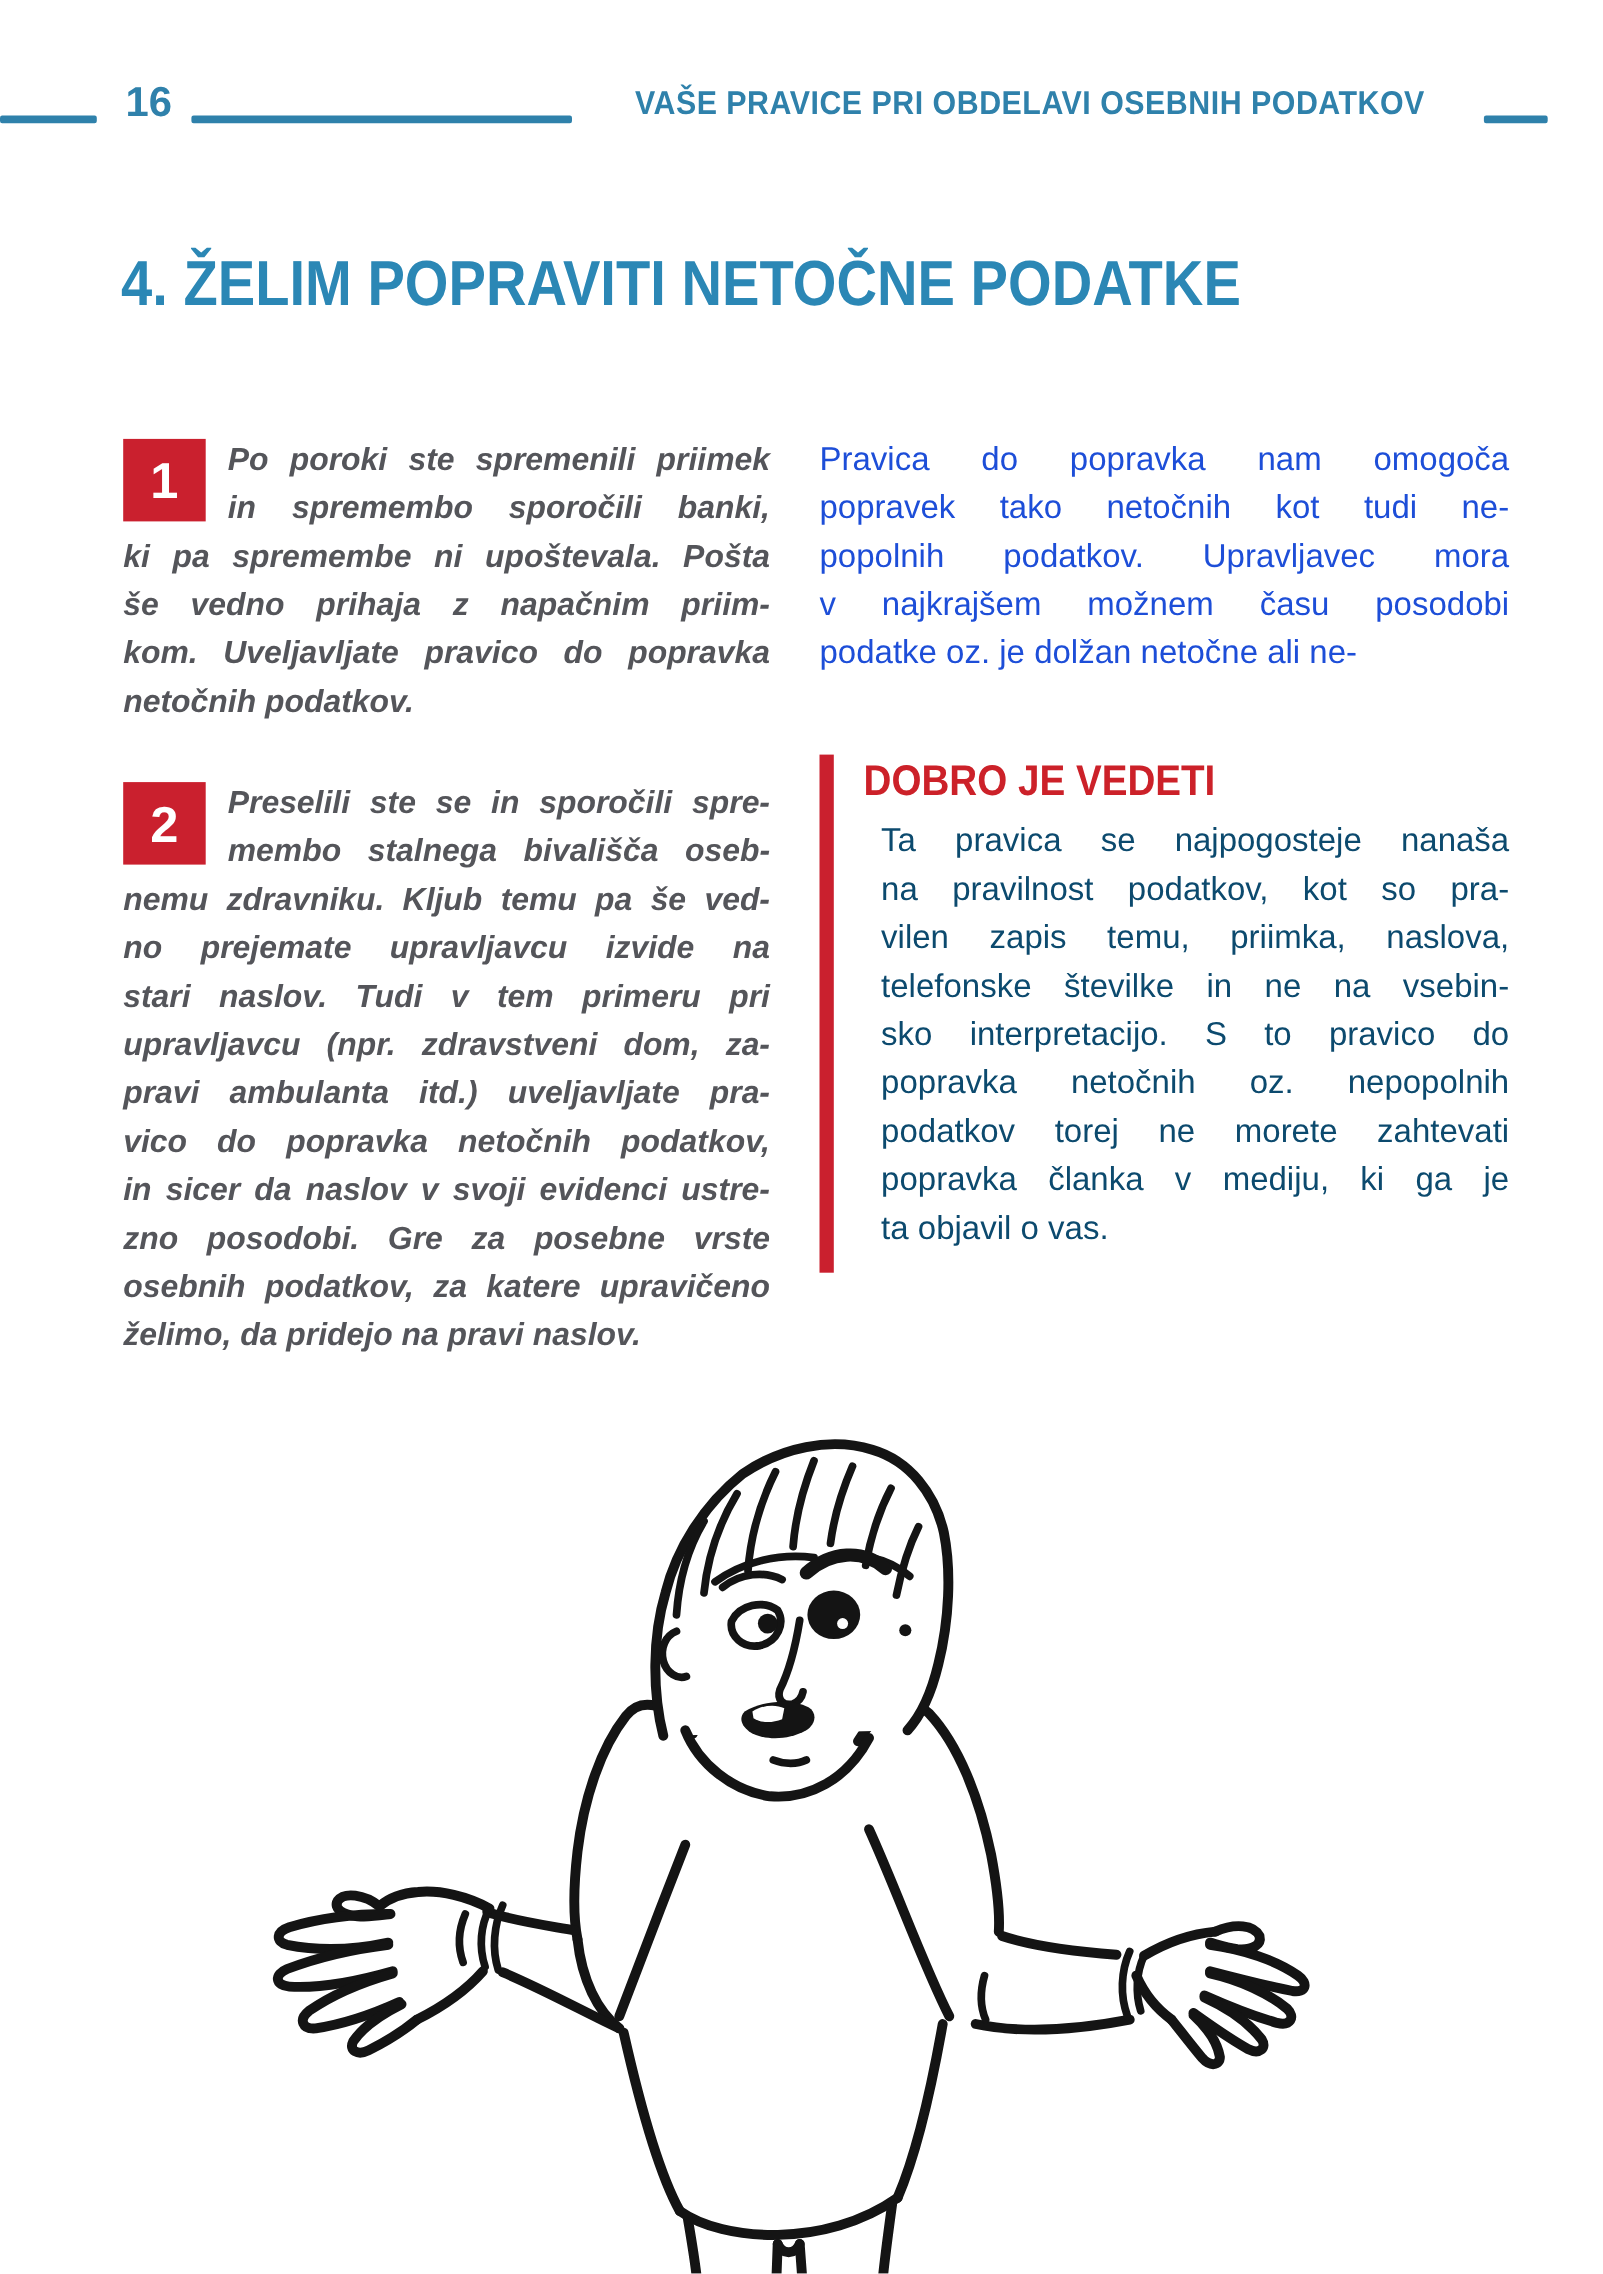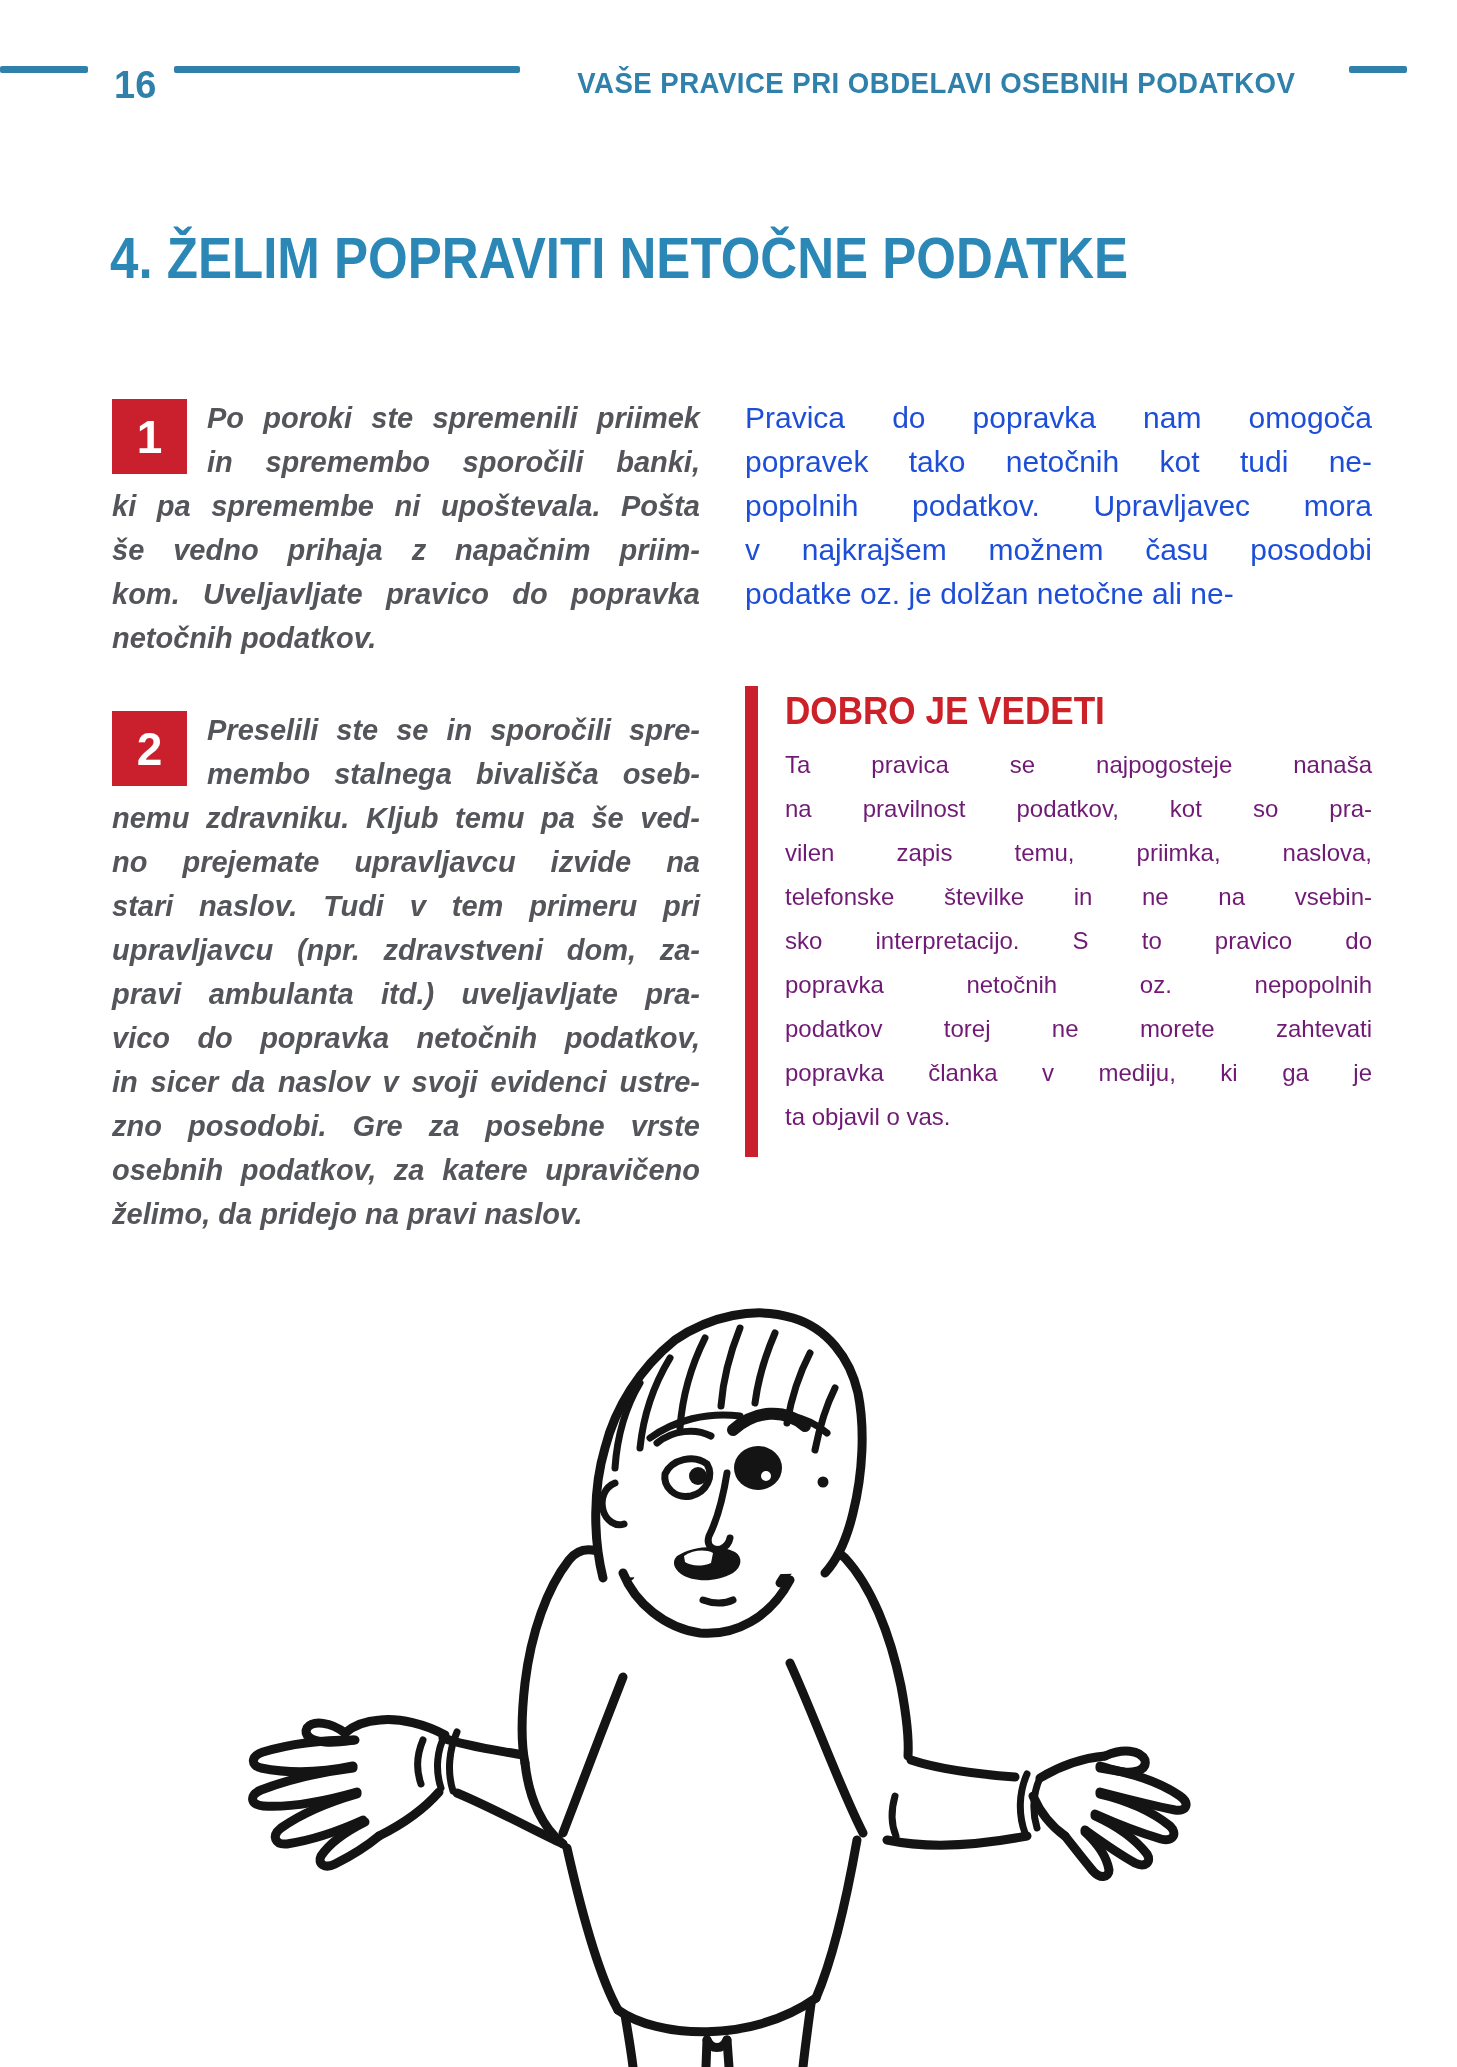--- a/index.html
+++ b/index.html
@@ -1,20 +1,20 @@
 <!DOCTYPE html>
 <html lang="sl"><head>
 <meta charset="utf-8">
 <style>
   html,body{margin:0;padding:0;background:#ffffff;}
   .page{position:relative;width:1457px;height:2067px;background:#fff;overflow:hidden;
         font-family:"Liberation Sans",sans-serif;}
 
   
-  .header{position:absolute;left:0;top:66px;right:0;height:46px;display:flex;align-items:flex-start;}
+  .header{position:absolute;left:0;top:66px;right:0;height:46px;display:flex;align-items:flex-end;}
   .dash{height:7px;background:#2f81ab;border-radius:2px;flex:0 0 auto;}
   .dash-left{width:88px;}
   .page-number{color:#2f81ab;font-size:38px;font-weight:700;line-height:1;margin:0 18px 0 26px;}
   .header-rule{flex:1 1 auto;height:7px;background:#2f81ab;border-radius:2px;margin-right:26px;}
   .header-title{color:#2f81ab;font-size:30px;font-weight:700;letter-spacing:.5px;white-space:nowrap;
                 transform:scaleX(.92);transform-origin:center;}
   .dash-right{width:58px;margin:0 50px 0 22px;}
 
   
   .heading{position:absolute;left:110px;top:228px;margin:0;color:#2b87b5;font-size:58px;line-height:1.05;
@@ -30,21 +30,21 @@
 
   .example{color:#54555a;font-style:italic;font-weight:700;font-size:29px;line-height:44px;}
   .example + .example{margin-top:48px;}
   .badge{float:left;width:75px;height:75px;margin:3px 20px 10px 0;background:#ca202e;color:#ffffff;
          font-style:normal;font-size:46px;font-weight:700;display:flex;align-items:center;justify-content:center;}
 
   .intro{color:#1d4ed8;font-size:30px;line-height:44px;}
   .callout{margin-top:70px;border-left:13px solid #ca202e;padding:4px 0 18px 27px;}
   .callout-title{color:#cc2129;font-size:39px;font-weight:700;line-height:1.1;margin:0 0 10px 0;
                  white-space:nowrap;transform:scaleX(.9);transform-origin:left center;}
-  .callout-text{color:#701a75;font-size:24px;line-height:44px;}
+  .callout-text{color:#0c4a6e;font-size:30px;line-height:44px;margin-left:16px;}
 
   
   .illustration{position:absolute;left:195px;top:1288px;width:1060px;height:779px;}
   .illustration path,.illustration ellipse{vector-effect:none;}
   .ln{fill:none;stroke:#141414;stroke-width:9;stroke-linecap:round;stroke-linejoin:round;}
   .ln-thin{fill:none;stroke:#141414;stroke-width:7;stroke-linecap:round;stroke-linejoin:round;}
   .ln-bold{fill:none;stroke:#141414;stroke-width:12;stroke-linecap:round;stroke-linejoin:round;}
   .fill-dark{fill:#141414;stroke:none;}
   .fill-white{fill:#ffffff;stroke:none;}
 </style>

